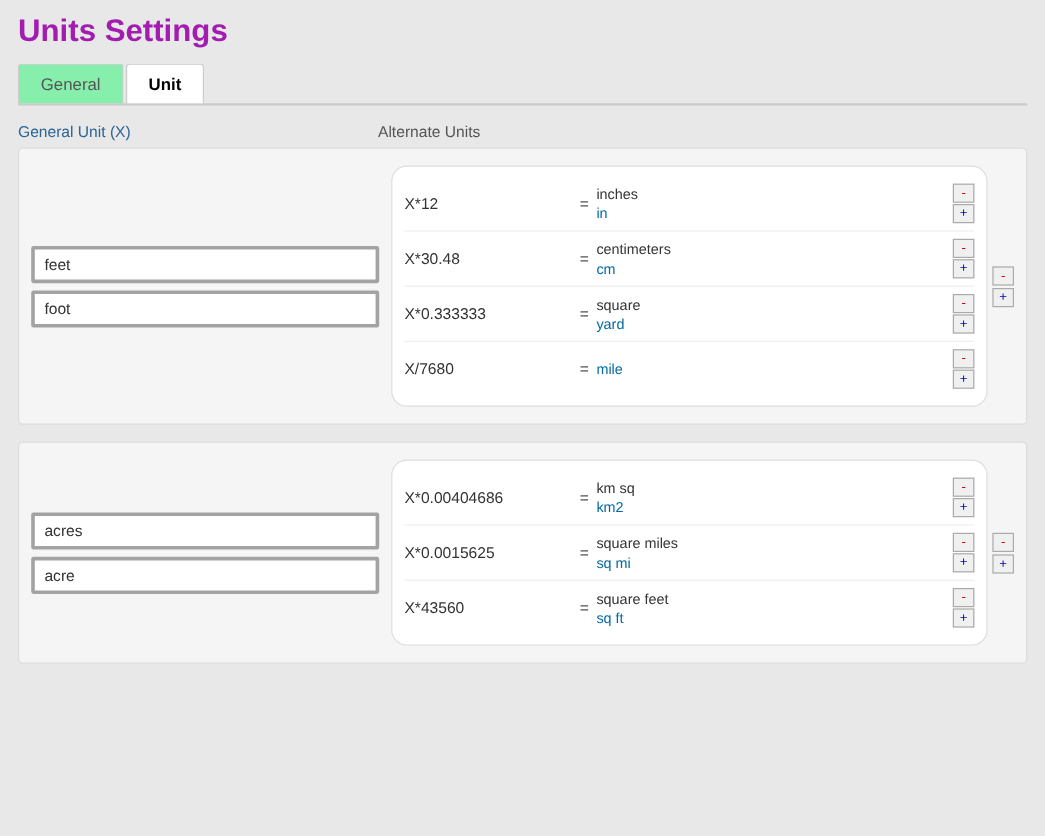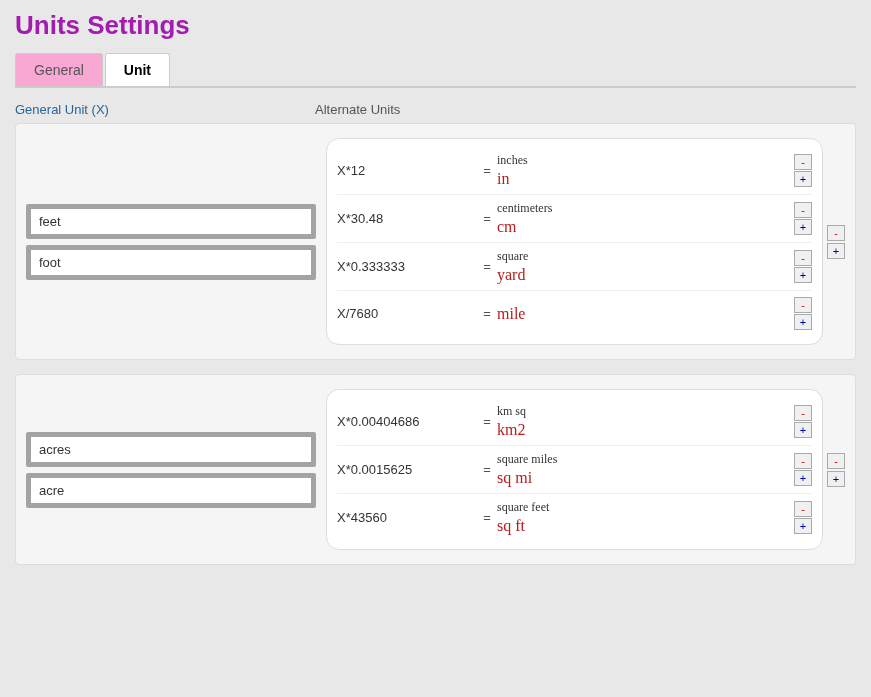--- a/index.html
+++ b/index.html
@@ -18,21 +18,21 @@
     }
     .tabs {
       display: flex;
       border-bottom: 2px solid #ccc;
       margin-bottom: 14px;
     }
     .tab {
       padding: 8px 18px;
       border: 1px solid #ccc;
       border-bottom: none;
-      background: #f9a8d4;
+      background: #86efac;
       cursor: pointer;
       font-size: 14px;
       color: #555;
       margin-right: 2px;
       border-radius: 3px 3px 0 0;
     }
     .tab.active {
       background: #fff;
       color: #000;
       font-weight: bold;
@@ -63,21 +63,21 @@
     }
     .primary-col {
       width: 300px;
       display: flex;
       flex-direction: column;
       justify-content: center;
       gap: 6px;
       padding-right: 10px;
     }
     .primary-input {
-      border: 5px solid #a3a3a3;
+      border: 3px solid #a3a3a3;
       background: #fff;
       padding: 5px 8px;
       font-size: 13px;
       color: #333;
       border-radius: 2px;
       width: 100%;
     }
     .alternate-col {
       flex: 1;
       border: 1px solid #ddd;
@@ -102,29 +102,28 @@
     .alt-equals {
       width: 20px;
       text-align: center;
       color: #555;
     }
     .alt-names {
       flex: 1;
       display: flex;
       flex-direction: column;
       gap: 2px;
-      font-family: Liberation Serif, serif;
     }
     .alt-name-top {
       font-size: 12px;
       color: #333;
     }
     .alt-name-bottom {
-      font-size: 16px;
-      color: #b91c1c;
+      font-size: 12px;
+      color: #0369a1;
     }
     .alt-buttons {
       display: flex;
       flex-direction: column;
       gap: 1px;
     }
     .btn-small {
       width: 18px;
       height: 16px;
       font-size: 11px;

